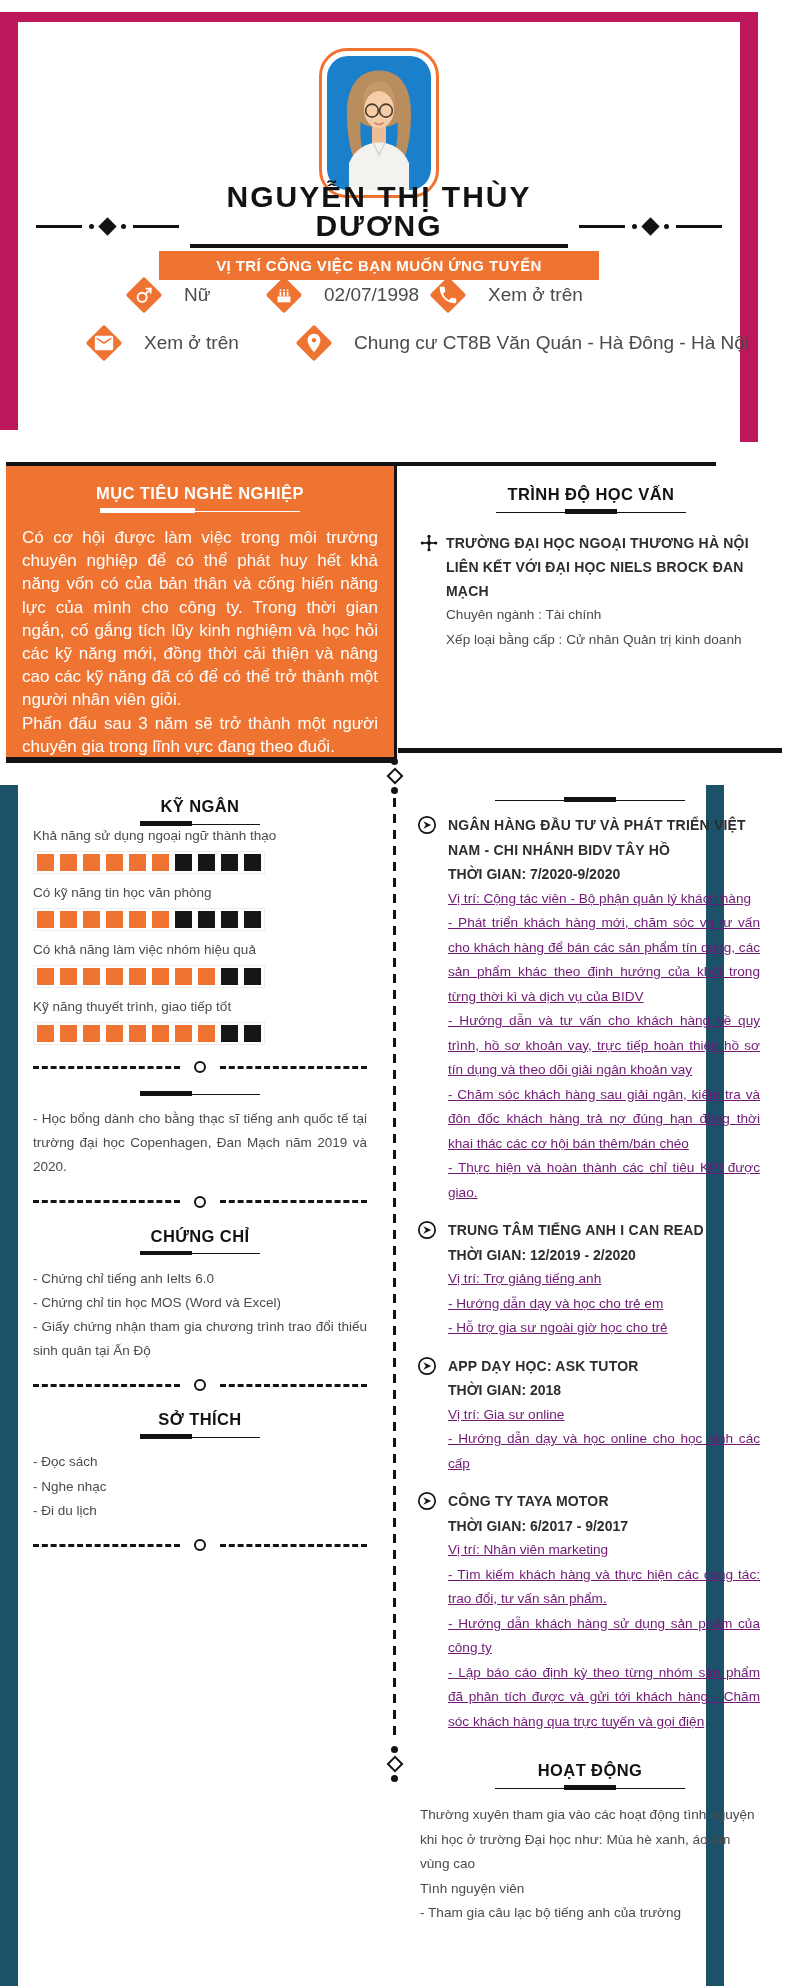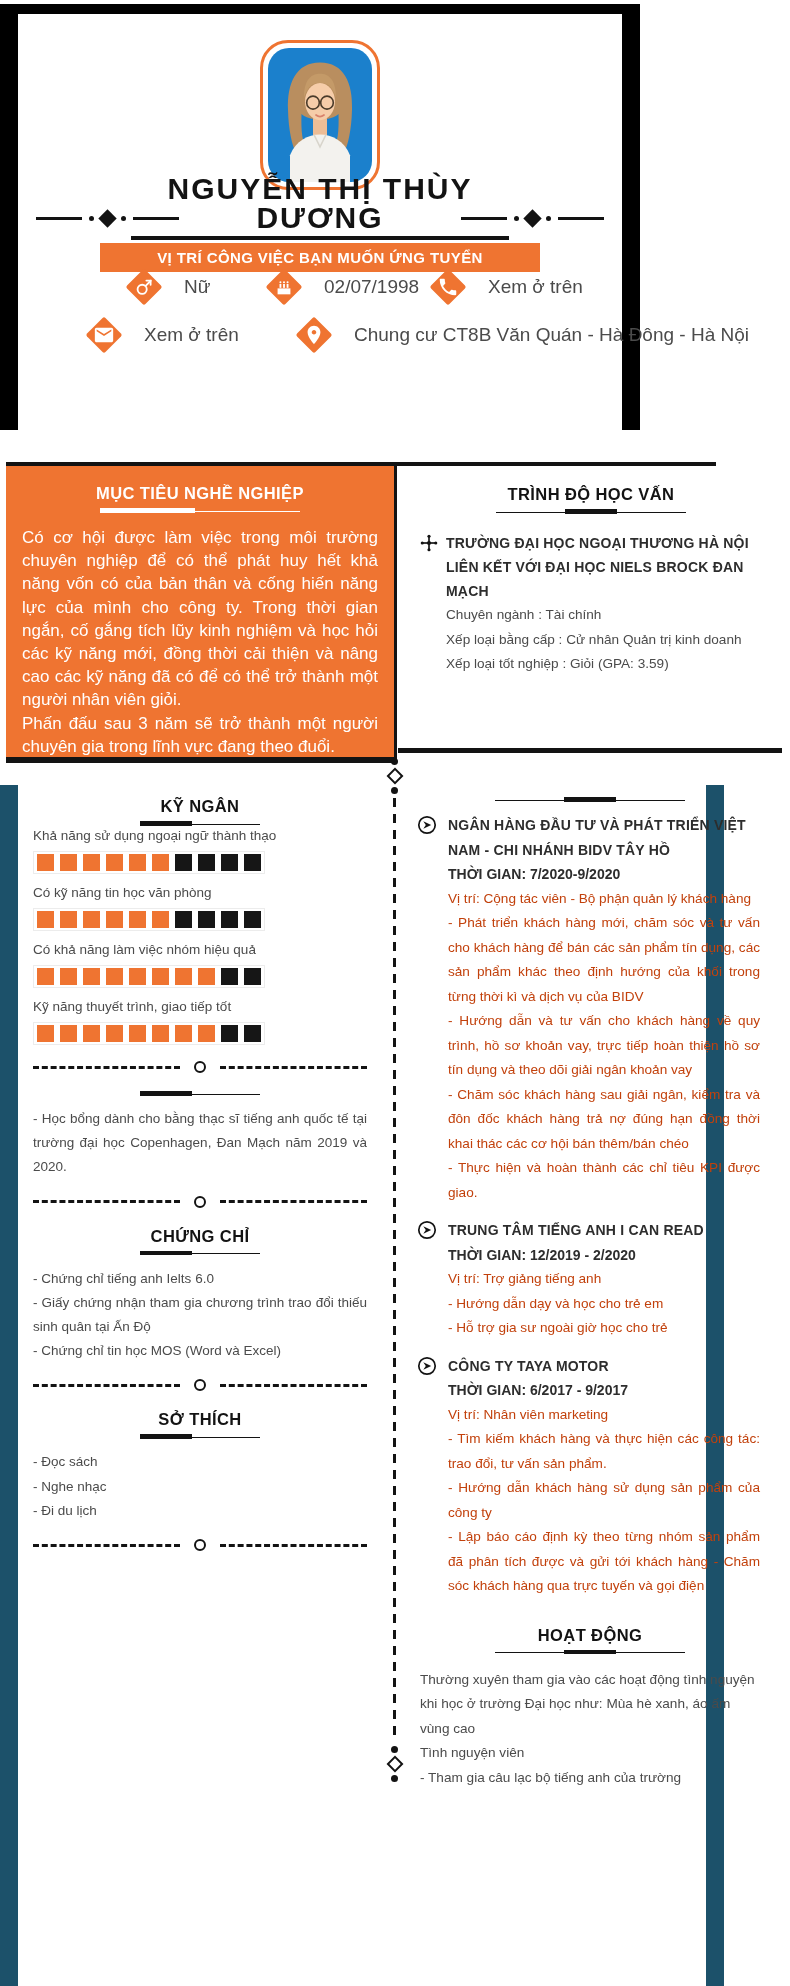--- a/index.html
+++ b/index.html
@@ -2,21 +2,21 @@
 <html><head>
 <meta charset="utf-8">
 <style>
   * { margin:0; padding:0; box-sizing:border-box; }
   html,body { background:#fff; }
   .page {
     position:relative; width:790px; height:1986px; overflow:hidden;
     background:#fff; font-family:"Liberation Sans","DejaVu Sans",sans-serif; color:#131313;
   }
   
-  .hero { position:absolute; top:4px; left:0; width:640px; height:430px; background:#000000; }
+  .hero { position:absolute; top:12px; left:0; width:758px; height:430px; background:#be185d; }
   .hero-card { position:absolute; left:18px; right:18px; top:10px; bottom:0; background:#fff; }
   .photo { position:absolute; left:50%; transform:translateX(-50%); top:26px; width:120px; height:150px;
            border:3px solid #ef7431; border-radius:28px; background:#fff; padding:5px; }
   .photo svg { width:100%; height:100%; border-radius:21px; display:block; }
   .name { position:absolute; top:160px; left:50%; transform:translateX(-50%); width:420px; text-align:center;
           font-size:30px; line-height:29px; font-weight:bold; letter-spacing:2px; color:#131313; }
   .orn { position:absolute; top:198px; display:flex; align-items:center; }
   .orn-left { left:18px; } .orn-right { right:18px; }
   .orn .ln { width:46px; height:2.5px; background:#131313; }
   .orn .dt { width:5px; height:5px; border-radius:50%; background:#131313; margin:0 7px; }
@@ -83,21 +83,21 @@
   .edu-bullet { position:absolute; left:-26px; top:3px; width:18px; height:18px; }
   .edu-school { font-size:14px; font-weight:bold; color:#2d2d2d; line-height:24px; letter-spacing:.2px; }
   .edu-line { font-size:13.6px; color:#4b4b4b; line-height:24.5px; }
   
   .exp { margin-top:44px; }
   .jobs { margin-top:10px; padding:0 22px 0 50px; }
   .job { position:relative; margin-bottom:13px; }
   .job-bullet { position:absolute; left:-31px; top:2px; width:20px; height:20px; }
   .job-company { font-size:14px; font-weight:bold; color:#2d2d2d; line-height:24.5px; letter-spacing:.2px; }
   .job-time { font-size:14px; font-weight:bold; color:#2d2d2d; line-height:24.5px; }
-  .job-line { font-size:13.6px; color:#c2410c; line-height:24.5px; text-align:justify; }
+  .job-line { font-size:13.6px; color:#701a75; line-height:24.5px; text-align:justify;text-decoration:underline; }
   
   .act { margin-top:26px; }
   .act-lines { margin-top:12px; padding:0 24px 0 22px; }
   .act-line { font-size:13.6px; color:#4b4b4b; line-height:24.5px; }
 </style>
 </head>
 <body>
 
 <div class="page">
 
@@ -316,22 +316,22 @@
 
       <div class="dash-div">
           <span class="circ"></span>
         </div>
 
       <section class="tsec">
         <h2 class="sec-title">CHỨNG CHỈ</h2>
         <div class="sec-u u-left"></div>
         <div class="body-lines">
             <div class="txt-line">- Chứng chỉ tiếng anh Ielts 6.0</div>
+            <div class="txt-line">- Chứng chỉ tin học MOS (Word và Excel)</div>
             <div class="txt-line">- Giấy chứng nhận tham gia chương trình trao đổi thiếu sinh quân tại Ấn Độ</div>
-            <div class="txt-line">- Chứng chỉ tin học MOS (Word và Excel)</div>
           </div>
       </section>
 
       <div class="dash-div">
           <span class="circ"></span>
         </div>
 
       <section class="tsec">
         <h2 class="sec-title">SỞ THÍCH</h2>
         <div class="sec-u u-left"></div>
@@ -363,21 +363,20 @@
               <rect x="10.9" y="4" width="2.2" height="16"></rect>
                 <rect x="4" y="10.9" width="16" height="2.2"></rect>
               <circle cx="12" cy="12" r="2.8"></circle>
             </g>
           </svg>
           <div>
             <div class="edu-school">TRƯỜNG ĐẠI HỌC NGOẠI THƯƠNG HÀ NỘI LIÊN KẾT VỚI ĐẠI HỌC NIELS BROCK ĐAN MẠCH</div>
             <div id="edu-details">
                 <div class="edu-line">Chuyên ngành : Tài chính</div>
                 <div class="edu-line">Xếp loại bằng cấp : Cử nhân Quản trị kinh doanh</div>
-                <div class="edu-line">Xếp loại tốt nghiệp : Giỏi (GPA: 3.59)</div>
               </div>
           </div>
         </div>
       </section>
 
       <section class="exp">
         <div class="sec-u"></div>
         <div class="jobs" id="jobs-list">
             <div class="job">
               <span class="job-bullet"><svg viewBox="0 0 20 20" width="20" height="20">
@@ -401,20 +400,30 @@
               <div class="job-time">THỜI GIAN: 12/2019 - 2/2020</div>
               <div class="job-line">Vị trí: Trợ giảng tiếng anh</div>
               <div class="job-line">- Hướng dẫn dạy và học cho trẻ em</div>
               <div class="job-line">- Hỗ trợ gia sư ngoài giờ học cho trẻ</div>
             </div>
             <div class="job">
               <span class="job-bullet"><svg viewBox="0 0 20 20" width="20" height="20">
                   <circle cx="10" cy="10" r="8.2" fill="none" stroke="#131313" stroke-width="1.7"></circle>
                   <path d="M6.3 6.3 L14.2 10 L6.3 13.7 L8.8 10 Z" fill="#131313"></path>
                 </svg></span>
+              <div class="job-company">APP DẠY HỌC: ASK TUTOR</div>
+              <div class="job-time">THỜI GIAN: 2018</div>
+              <div class="job-line">Vị trí: Gia sư online</div>
+              <div class="job-line">- Hướng dẫn dạy và học online cho học sinh các cấp</div>
+            </div>
+            <div class="job">
+              <span class="job-bullet"><svg viewBox="0 0 20 20" width="20" height="20">
+                  <circle cx="10" cy="10" r="8.2" fill="none" stroke="#131313" stroke-width="1.7"></circle>
+                  <path d="M6.3 6.3 L14.2 10 L6.3 13.7 L8.8 10 Z" fill="#131313"></path>
+                </svg></span>
               <div class="job-company">CÔNG TY TAYA MOTOR</div>
               <div class="job-time">THỜI GIAN: 6/2017 - 9/2017</div>
               <div class="job-line">Vị trí: Nhân viên marketing</div>
               <div class="job-line">- Tìm kiếm khách hàng và thực hiện các công tác: trao đổi, tư vấn sản phẩm.</div>
               <div class="job-line">- Hướng dẫn khách hàng sử dụng sản phẩm của công ty</div>
               <div class="job-line">- Lập báo cáo định kỳ theo từng nhóm sản phẩm đã phân tích được và gửi tới khách hàng - Chăm sóc khách hàng qua trực tuyến và gọi điện</div>
             </div>
           </div>
       </section>
 

